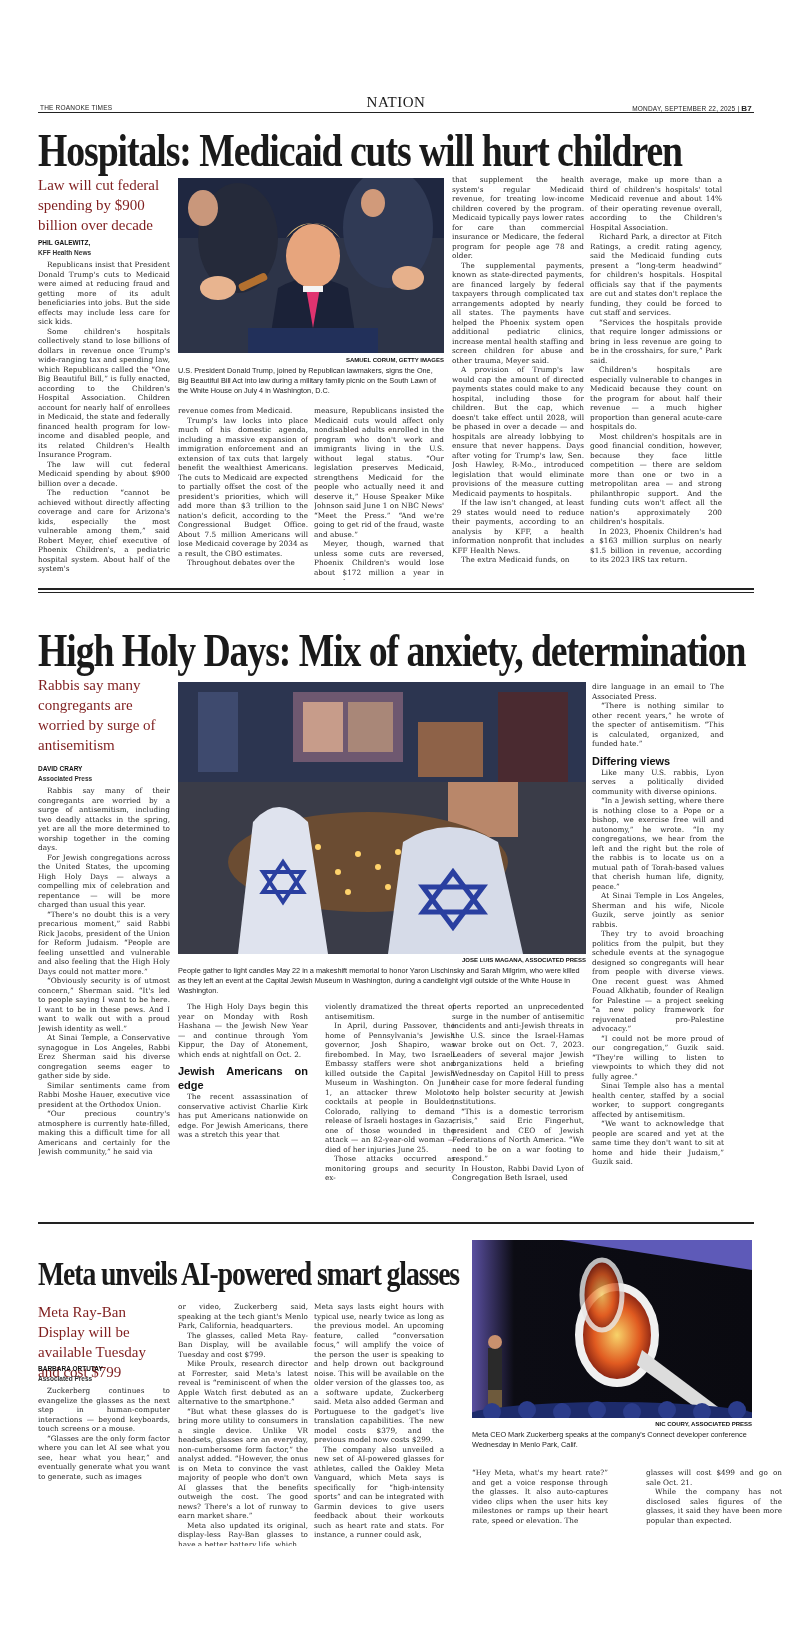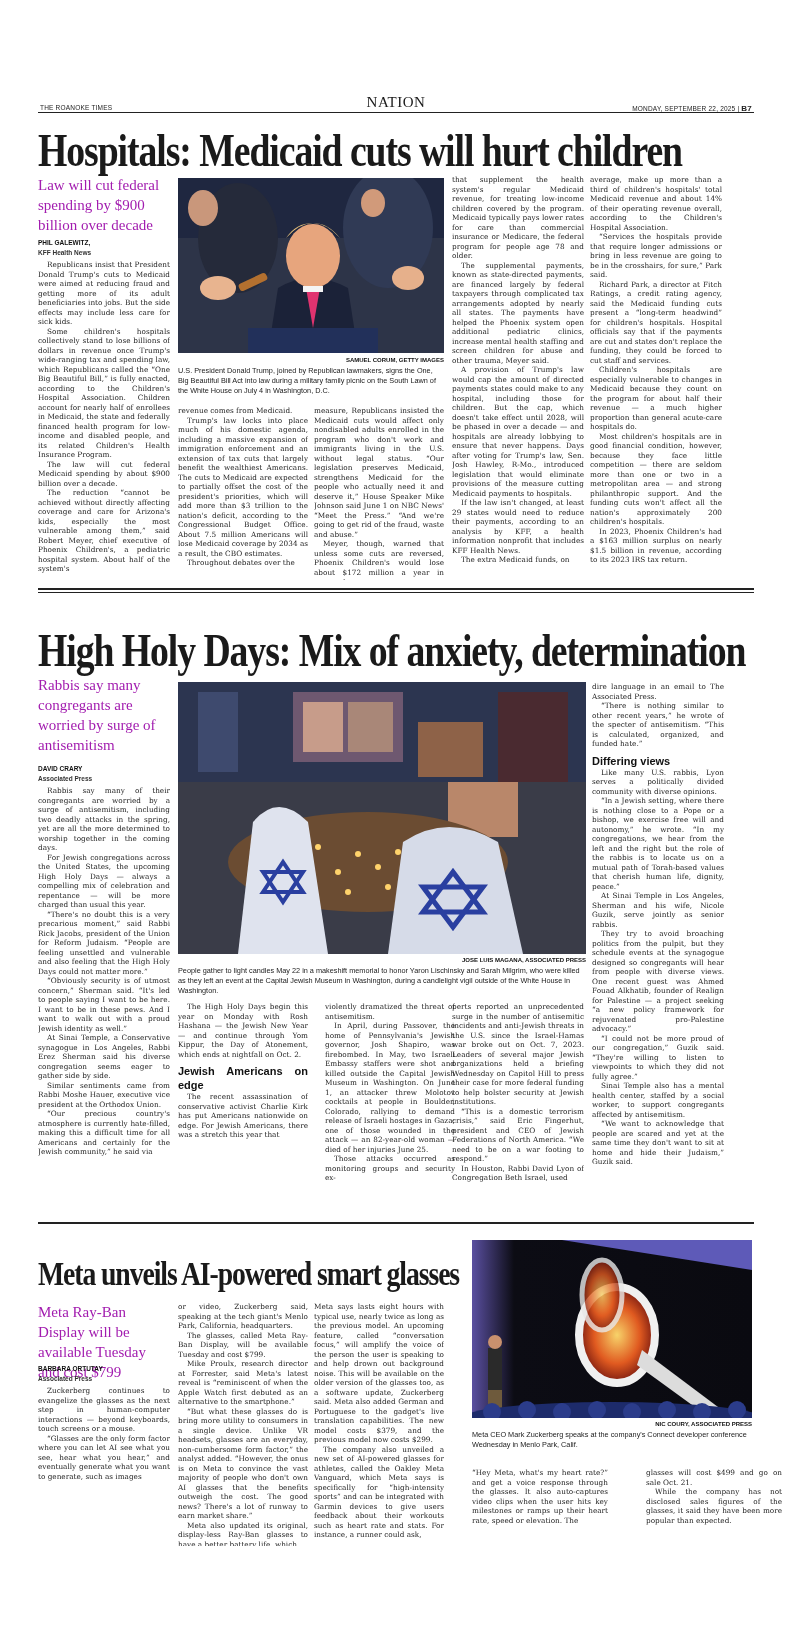--- a/index.html
+++ b/index.html
@@ -12,21 +12,21 @@
   .folio-right { right: 40px; }
   .folio-right b { font-weight: bold; font-size: 8px; }
   .section-name { top: 94px; left: 0; width: 792px; text-align: center; font-family: "Liberation Serif", serif; font-size: 15px; letter-spacing: 0.5px; }
   .rule-top { top: 112px; left: 38px; width: 716px; height: 1px; background: #222; }
 
   .headline { font-family: "Liberation Serif", serif; font-weight: bold; color: #1a1a1a; letter-spacing: -1.3px; transform-origin: left top; white-space: nowrap; }
   .h1 { top: 124px; left: 38px; font-size: 46px; transform: scaleX(0.82); }
   .h2 { top: 624px; left: 38px; font-size: 46px; transform: scaleX(0.82); }
   .h3 { top: 1256px; left: 38px; font-size: 33px; transform: scaleX(0.84); }
 
-  .deck { font-family: "Liberation Serif", serif; font-size: 15px; line-height: 20px; color: #a21caf; }
+  .deck { font-family: "Liberation Serif", serif; font-size: 15px; line-height: 20px; color: #7f1d1d; }
   .byline { font-family: "Liberation Sans", sans-serif; font-size: 6.5px; line-height: 10px; font-weight: bold; color: #111; }
   .byline .org { font-weight: bold; color: #333; }
 
   .col { font-family: "DejaVu Serif", serif; font-size: 7.3px; line-height: 9.5px; text-align: justify; color: #1d1d1d; overflow: hidden; }
   .col p { text-indent: 9px; }
   .subhead { font-family: "Liberation Sans", sans-serif; font-weight: bold; font-size: 11px; line-height: 14px; margin-top: 5px; color: #111; }
 
   .credit { font-family: "Liberation Sans", sans-serif; font-weight: bold; font-size: 6px; text-align: right; color: #111; }
   .caption { font-family: "Liberation Sans", sans-serif; font-size: 7.3px; line-height: 10px; color: #222; }
 
@@ -93,22 +93,22 @@
 </div>
 <div class="abs col" style="top:175px;left:452px;width:132px;height:405px;">
   <p style="text-indent:0">that supplement the health system's regular Medicaid revenue, for treating low-income children covered by the program. Medicaid typically pays lower rates for care than commercial insurance or Medicare, the federal program for people age 78 and older.</p>
   <p>The supplemental payments, known as state-directed payments, are financed largely by federal taxpayers through complicated tax arrangements adopted by nearly all states. The payments have helped the Phoenix system open additional pediatric clinics, increase mental health staffing and screen children for abuse and other trauma, Meyer said.</p>
   <p>A provision of Trump's law would cap the amount of directed payments states could make to any hospital, including those for children. But the cap, which doesn't take effect until 2028, will be phased in over a decade — and hospitals are already lobbying to ensure that never happens. Days after voting for Trump's law, Sen. Josh Hawley, R-Mo., introduced legislation that would eliminate provisions of the measure cutting Medicaid payments to hospitals.</p>
   <p>If the law isn't changed, at least 29 states would need to reduce their payments, according to an analysis by KFF, a health information nonprofit that includes KFF Health News.</p>
   <p>The extra Medicaid funds, on</p>
 </div>
 <div class="abs col" style="top:175px;left:590px;width:132px;height:405px;">
   <p style="text-indent:0">average, make up more than a third of children's hospitals' total Medicaid revenue and about 14% of their operating revenue overall, according to the Children's Hospital Association.</p>
+  <p>Richard Park, a director at Fitch Ratings, a credit rating agency, said the Medicaid funding cuts present a “long-term headwind” for children's hospitals. Hospital officials say that if the payments are cut and states don't replace the funding, they could be forced to cut staff and services.</p>
   <p>“Services the hospitals provide that require longer admissions or bring in less revenue are going to be in the crosshairs, for sure,” Park said.</p>
-  <p>Richard Park, a director at Fitch Ratings, a credit rating agency, said the Medicaid funding cuts present a “long-term headwind” for children's hospitals. Hospital officials say that if the payments are cut and states don't replace the funding, they could be forced to cut staff and services.</p>
   <p>Children's hospitals are especially vulnerable to changes in Medicaid because they count on the program for about half their revenue — a much higher proportion than general acute-care hospitals do.</p>
   <p>Most children's hospitals are in good financial condition, however, because they face little competition — there are seldom more than one or two in a metropolitan area — and strong philanthropic support. And the funding cuts won't affect all the nation's approximately 200 children's hospitals.</p>
   <p>In 2023, Phoenix Children's had a $163 million surplus on nearly $1.5 billion in revenue, according to its 2023 IRS tax return.</p>
 </div>
 
 <div class="abs double-rule"></div>
 
 <div class="abs headline h2">High Holy Days: Mix of anxiety, determination</div>
 <div class="abs deck" style="top:675px;left:38px;width:132px;">Rabbis say many congregants are worried by surge of antisemitism</div>
 <div class="abs byline" style="top:764px;left:38px;width:132px;">

